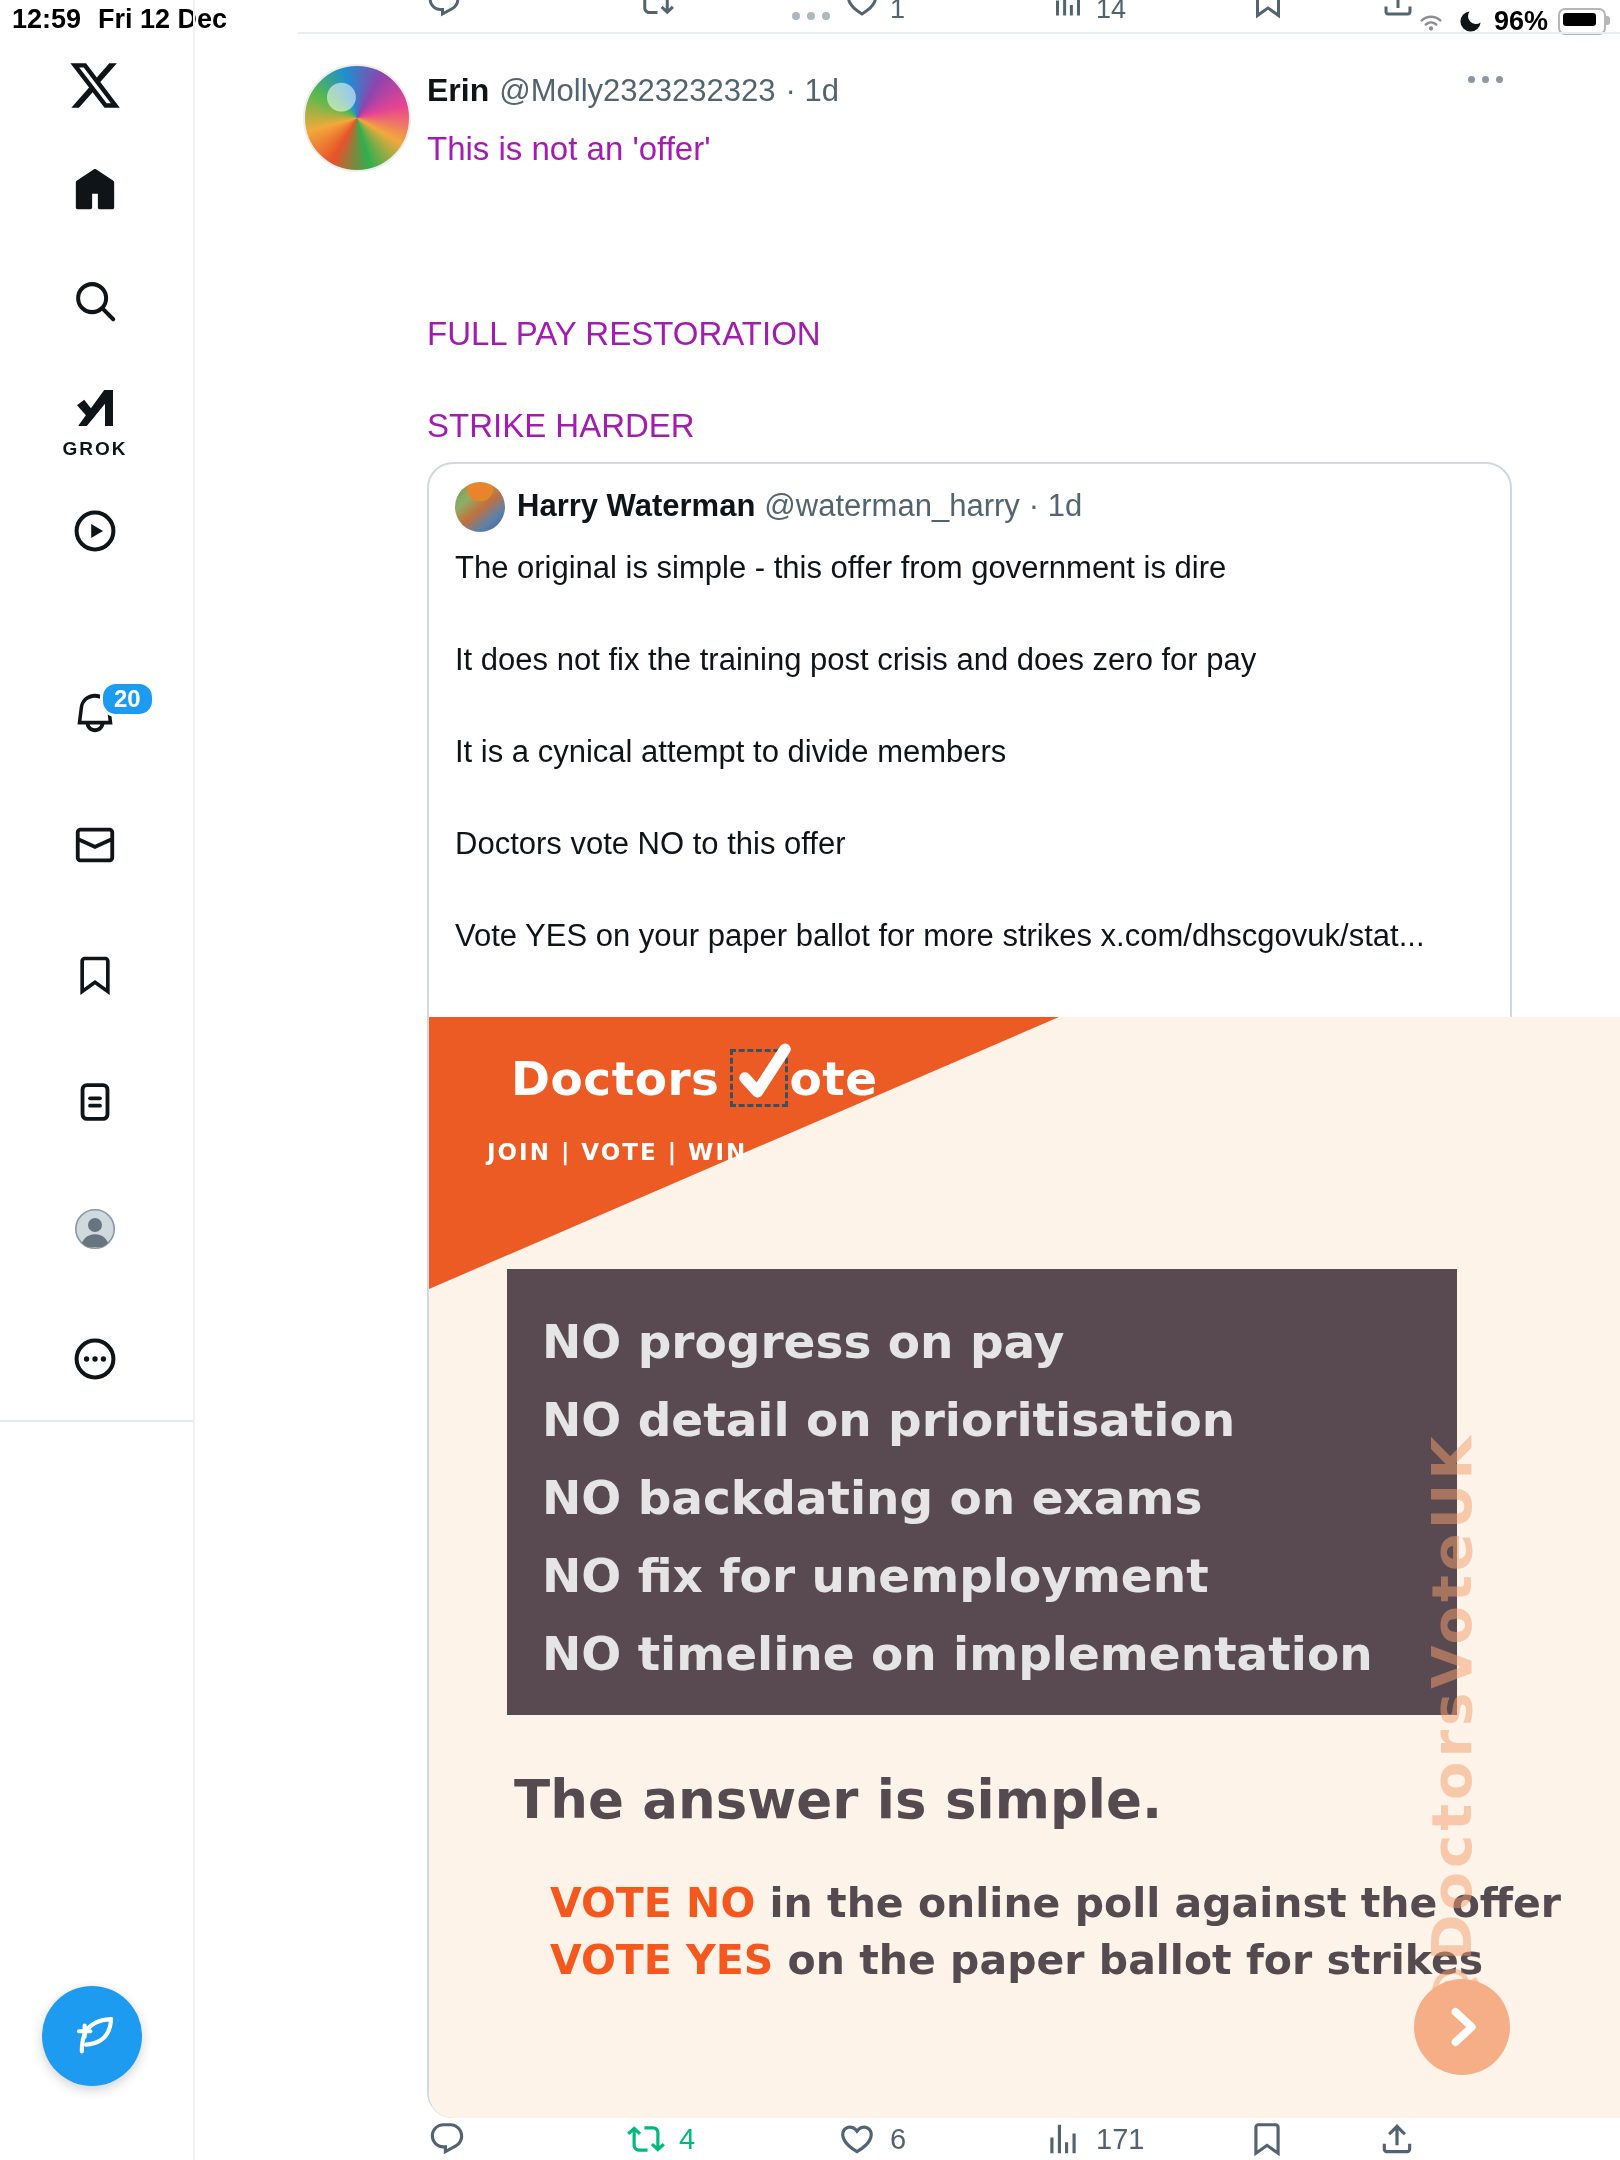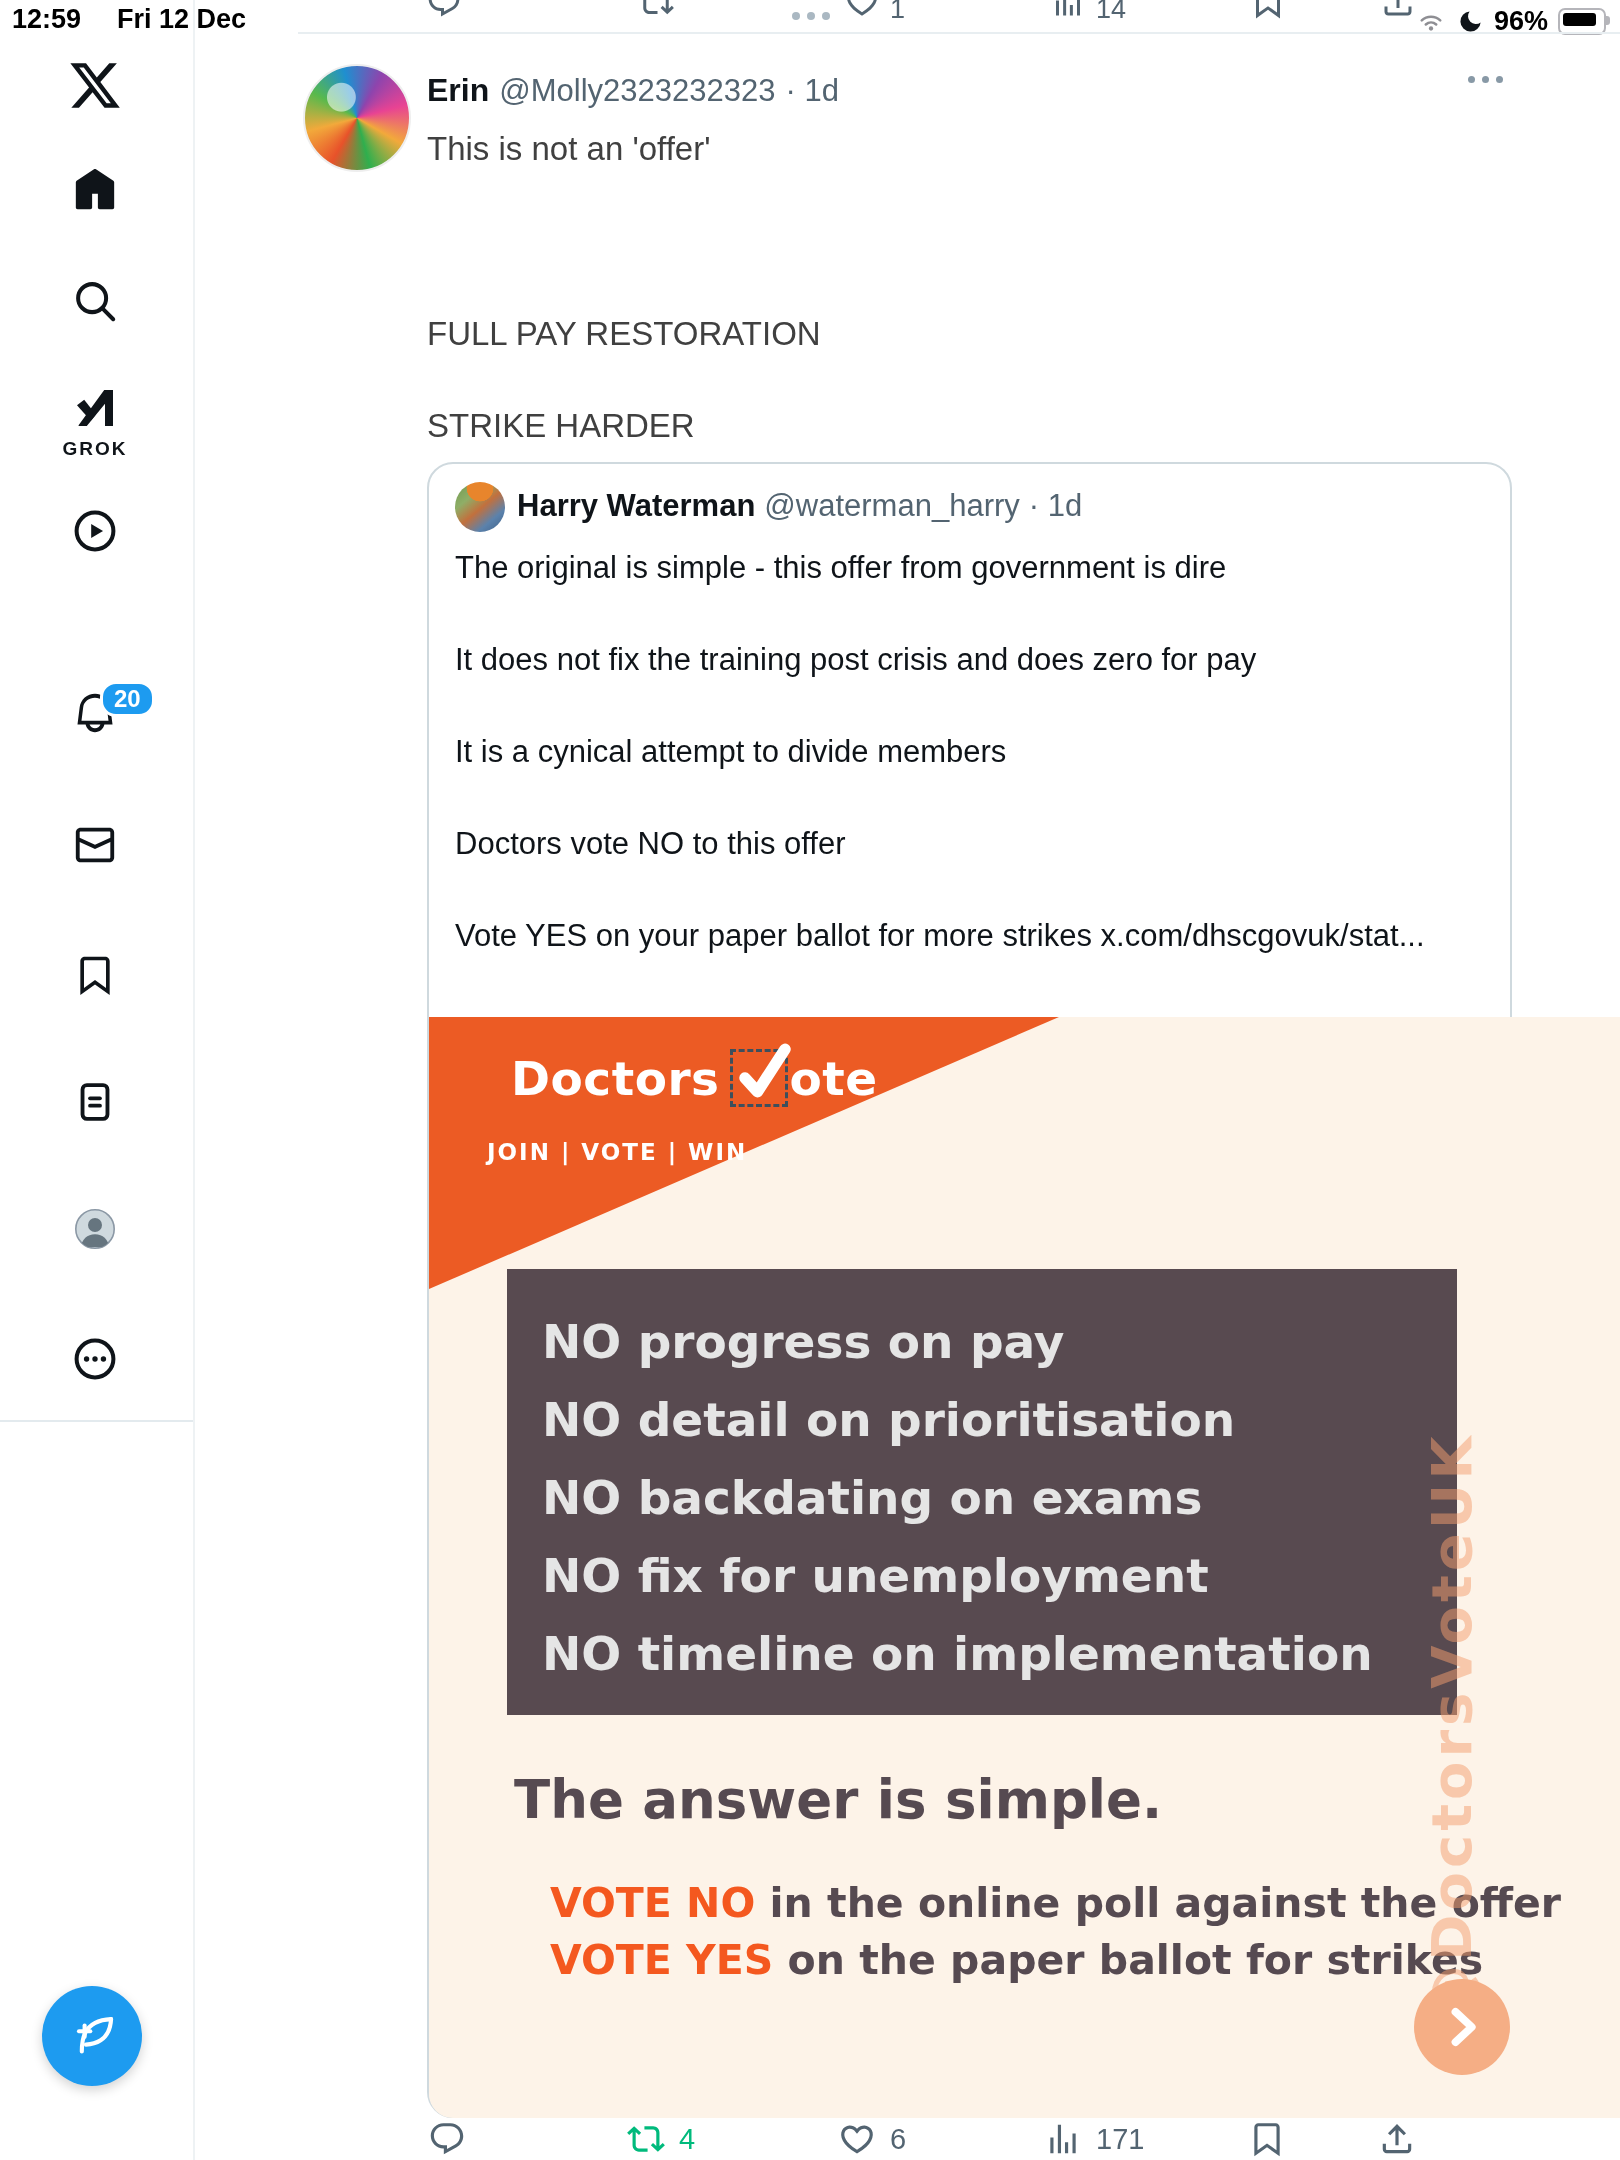--- a/index.html
+++ b/index.html
@@ -2,21 +2,21 @@
 <html><head>
 <meta charset="utf-8">
 <style>
   html,body{margin:0;padding:0;background:#fff;}
   .screen{position:relative;width:1620px;height:2160px;background:#fff;overflow:hidden;
           font-family:"Liberation Sans",sans-serif;color:#0f1419;}
   .abs{position:absolute;}
   svg{display:block;}
 
   
-  .statusbar-left{left:12px;top:4px;display:flex;gap:36px;font-size:27px;font-weight:700;color:#000;}
+  .statusbar-left{left:12px;top:4px;display:flex;gap:17px;font-size:27px;font-weight:700;color:#000;}
   .statusbar-right{right:14px;top:6px;display:flex;align-items:center;gap:10px;}
   .pct{font-size:27px;font-weight:600;color:#000;}
   .battery{position:relative;width:44px;height:23px;border:2px solid #b5b5ba;border-radius:7px;}
   .battery .fill{position:absolute;left:3px;top:3px;width:33px;height:13px;background:#000;border-radius:3px;}
   .battery .nub{position:absolute;right:-6px;top:6px;width:4px;height:9px;background:#b5b5ba;border-radius:0 3px 3px 0;}
 
   
   .topbar{left:298px;top:0;width:1322px;height:32px;overflow:hidden;border-bottom:2px solid #e8eef1;}
   .topbar .tico{position:absolute;top:-16px;width:36px;height:36px;color:#536471;}
   .topbar .tcount{position:absolute;top:-6px;font-size:27px;color:#536471;}
@@ -37,21 +37,21 @@
   .avatar-main{left:303px;top:64px;width:104px;height:104px;border-radius:50%;
     background:
       radial-gradient(circle at 35% 30%, rgba(255,255,255,.55) 0 14%, transparent 15%),
       conic-gradient(from 210deg,#e8522a,#f2a93b,#58b94c,#1f8fd0,#8e44ad,#e84393,#f2a93b,#2faf4e,#e8522a);
     border:2px solid #eee;}
   .namerow{left:427px;top:72px;display:flex;align-items:baseline;gap:10px;font-size:32px;}
   .uname{font-weight:700;color:#0f1419;}
   .uhandle{color:#536471;font-size:31px;}
   .moredots{left:1468px;top:76px;display:flex;gap:7px;}
   .moredots i{width:7px;height:7px;border-radius:50%;background:#8899a6;}
-  .t-line{position:absolute;left:427px;width:1090px;font-size:33px;line-height:46px;color:#404040;margin:0;}
+  .t-line{position:absolute;left:427px;width:1090px;font-size:33px;line-height:46px;color:#a21caf;margin:0;}
 
   
   .qcard{left:427px;top:462px;width:1085px;height:1656px;border:2px solid #cfd9de;border-radius:26px;box-sizing:border-box;background:#fff;}
   .q-avatar{position:absolute;left:26px;top:18px;width:50px;height:50px;border-radius:50%;
     background:
       radial-gradient(circle at 50% 12%, #e8852c 0 26%, transparent 27%),
       linear-gradient(140deg,#6f9950 0%,#8fae67 30%,#c2703d 52%,#5b82ac 75%,#3f5f86 100%);}
   .q-namerow{position:absolute;left:88px;top:24px;display:flex;align-items:baseline;gap:9px;font-size:31px;}
   .q-line{position:absolute;left:26px;width:1012px;font-size:31px;line-height:46px;color:#0f1419;margin:0;}
 

